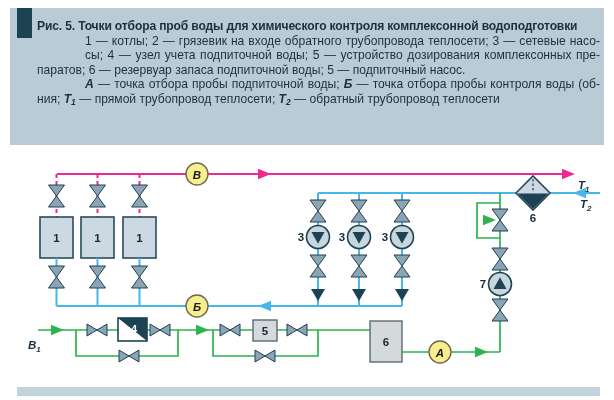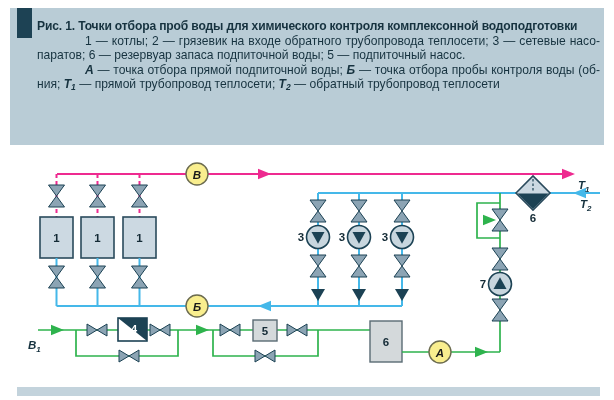--- a/index.html
+++ b/index.html
@@ -46,27 +46,28 @@
   .strainer-dash{stroke:var(--component_dark);stroke-width:1.2;stroke-dasharray:2.5 2;fill:none;}
 </style>
 </head>
 <body>
 
 <div class="page">
 
   <div class="caption">
     <div class="caption-bar"></div>
     <div class="caption-text">
-      <div class="cap-title">Рис. 1. Точки отбора проб воды для химического контроля комплексонной водоподготовки</div>
+      <div class="cap-title">Рис. 5. Точки отбора проб воды для химического контроля комплексонной водоподготовки</div>
       <div>
           <div class="cap-line jfull">1 — котлы; 2 — грязевик на входе обратного трубопровода теплосети; 3 — сетевые насо-</div>
+          <div class="cap-line jfull">сы; 4 — узел учета подпиточной воды; 5 — устройство дозирования комплексонных пре-</div>
           <div class="cap-line">паратов; 6 — резервуар запаса подпиточной воды; 5 — подпиточный насос.</div>
         </div>
       <div>
-          <div class="cap-line jfull"><span class="em ">А</span><span class=""> — точка отбора прямой подпиточной воды; </span><span class="em ">Б</span><span class=""> — точка отбора пробы контроля воды (об-</span></div>
+          <div class="cap-line jfull"><span class="em ">А</span><span class=""> — точка отбора пробы подпиточной воды; </span><span class="em ">Б</span><span class=""> — точка отбора пробы контроля воды (об-</span></div>
           <div class="cap-line"><span class="">ния; </span><span class="em ">Т</span><span class="em sub">1</span><span class=""> — прямой трубопровод теплосети; </span><span class="em ">Т</span><span class="em sub">2</span><span class=""> — обратный трубопровод теплосети</span></div>
         </div>
     </div>
   </div>
 
   <svg class="diagram" viewBox="0 150 614 250" xmlns="http://www.w3.org/2000/svg">
     <defs>
       <path id="vv" class="valve" d="M-8 -11 L8 -11 L0 0 Z M-8 11 L8 11 L0 0 Z"></path>
       <path id="hv" class="valve" d="M-10 -6 L-10 6 L0 0 Z M10 -6 L10 6 L0 0 Z"></path>
       <path id="ck" class="dark" d="M-7 -12 L7 -12 L0 0 Z"></path>

